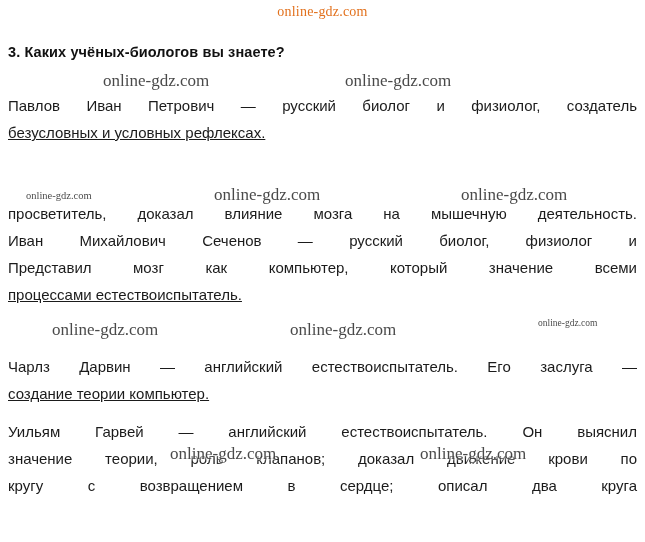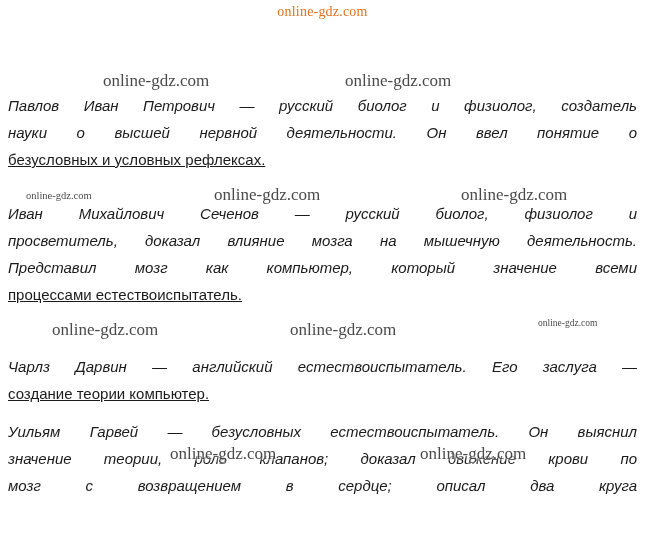--- a/index.html
+++ b/index.html
@@ -58,21 +58,20 @@
   .para.p4 { top: 418px; }
 
   .para .j {
     text-align: justify;
     text-align-last: left;
     text-decoration: underline;
   }
   .para .j-spread {
     text-align: justify;
     text-align-last: justify;
-    font-style: italic;
   }
 
   
   .wm {
     position: absolute;
     color: #3a3a3a;
     font-family: "Liberation Serif", serif;
     white-space: nowrap;
     opacity: 0.92;
     pointer-events: none;
@@ -86,43 +85,43 @@
     text-shadow: 0 0 3px #fff, 0 0 2px #fff, 0 0 5px #fff;
   }
 </style>
 </head>
 <body>
 
 <div class="page">
 
   <div class="top-watermark">online-gdz.com</div>
 
+  <div class="question">3. Каких учёных-биологов вы знаете?</div>
 
   <div class="para p1">
     <div class="j-spread">Павлов Иван Петрович — русский биолог и физиолог, создатель</div>
-    <div class="j-spread">науки о высшей нервной деятельности. Он ввел понятие о</div>
     <div class="j">безусловных и условных рефлексах.</div>
   </div>
 
   <div class="para p2">
+    <div class="j-spread">просветитель, доказал влияние мозга на мышечную деятельность.</div>
     <div class="j-spread">Иван Михайлович Сеченов — русский биолог, физиолог и</div>
-    <div class="j-spread">просветитель, доказал влияние мозга на мышечную деятельность.</div>
     <div class="j-spread">Представил мозг как компьютер, который значение всеми</div>
     <div class="j">процессами естествоиспытатель.</div>
   </div>
 
   <div class="para p3">
     <div class="j-spread">Чарлз Дарвин — английский естествоиспытатель. Его заслуга —</div>
     <div class="j">создание теории компьютер.</div>
   </div>
 
   <div class="para p4">
-    <div class="j-spread">Уильям Гарвей — безусловных естествоиспытатель. Он выяснил</div>
+    <div class="j-spread">Уильям Гарвей — английский естествоиспытатель. Он выяснил</div>
     <div class="j-spread">значение теории, роль клапанов; доказал движение крови по</div>
-    <div class="j-spread">мозг с возвращением в сердце; описал два круга</div>
+    <div class="j-spread">кругу с возвращением в сердце; описал два круга</div>
   </div>
 
   <div id="wm-layer">
       <div class="wm wm-shadow big" style="left: 103px; top: 71px;">online-gdz.com</div>
       <div class="wm wm-shadow big" style="left: 345px; top: 71px;">online-gdz.com</div>
       <div class="wm wm-shadow small" style="left: 26px; top: 190px;">online-gdz.com</div>
       <div class="wm wm-shadow big" style="left: 214px; top: 185px;">online-gdz.com</div>
       <div class="wm wm-shadow big" style="left: 461px; top: 185px;">online-gdz.com</div>
       <div class="wm wm-shadow big" style="left: 52px; top: 320px;">online-gdz.com</div>
       <div class="wm wm-shadow big" style="left: 290px; top: 320px;">online-gdz.com</div>

